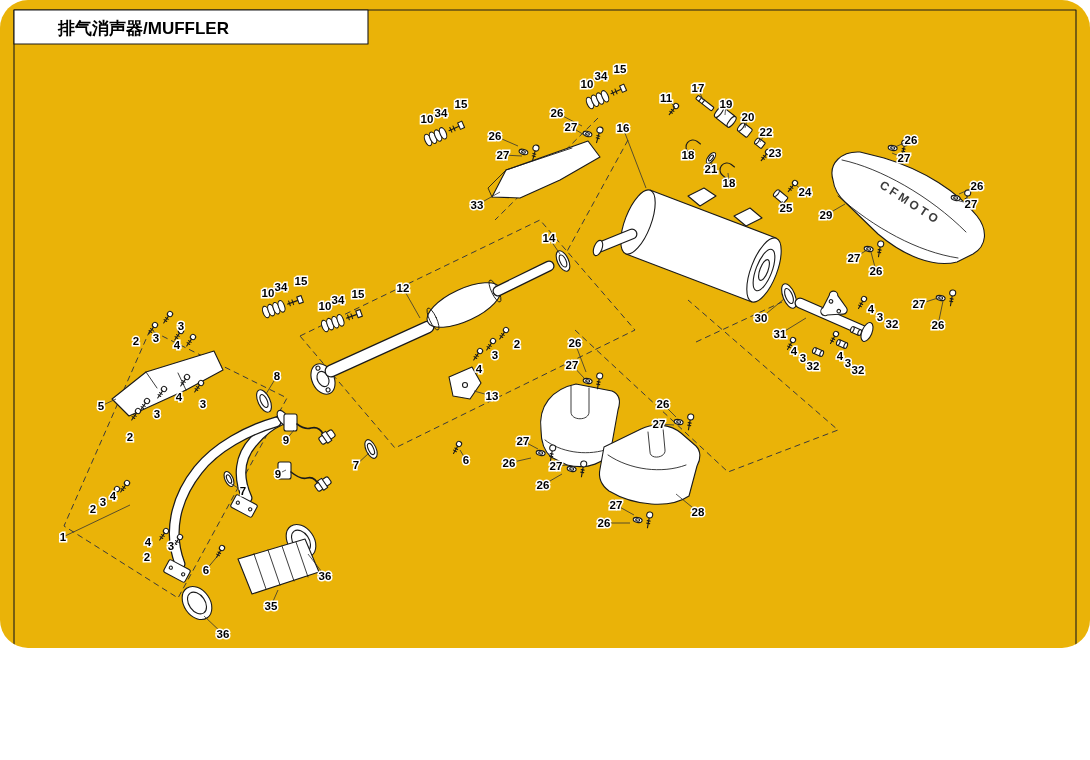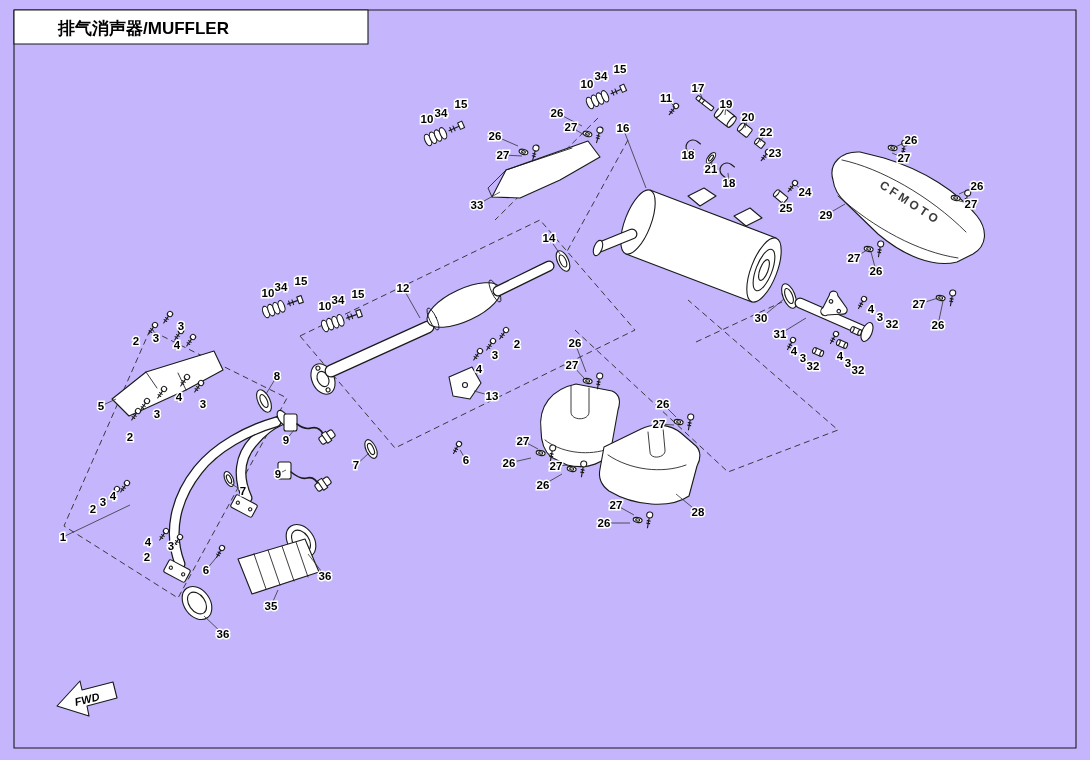--- a/index.html
+++ b/index.html
@@ -1,17 +1,17 @@
 <!DOCTYPE html>
 <html><head>
 <meta charset="utf-8">
 <style>
   html,body{margin:0;padding:0;background:#ffffff;}
-  .page{position:relative;width:1090px;height:760px;background:#c4b5fd;overflow:hidden;
-        font-family:"Liberation Sans",sans-serif;}
+  .page{position:relative;width:1090px;height:648px;background:#eab308;overflow:hidden;
+        font-family:"Liberation Sans",sans-serif;border-radius:28px;}
   svg{display:block;}
   .art{stroke:#1a1a1a;stroke-width:1.1;fill:#ffffff;stroke-linecap:round;stroke-linejoin:round;}
   .nofill{fill:none;}
   .thin{fill:none;stroke:#1a1a1a;stroke-width:0.85;}
   .tube{fill:none;stroke:#1a1a1a;stroke-width:11;}
   .tubeIn{fill:none;stroke:#ffffff;stroke-width:8.5;}
   .tubeW{fill:none;stroke:#1a1a1a;stroke-width:13;}
   .tubeWIn{fill:none;stroke:#ffffff;stroke-width:10.5;}
   .dash{fill:none;stroke:#3a3a3a;stroke-width:1;stroke-dasharray:6 4;}
   .leader{stroke:#333;stroke-width:0.8;}

